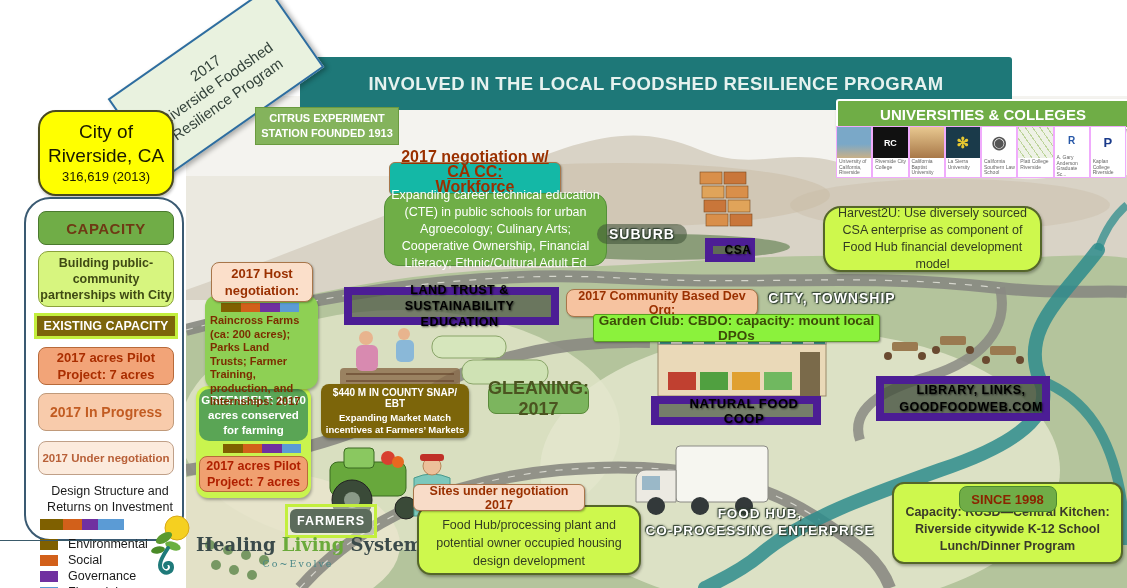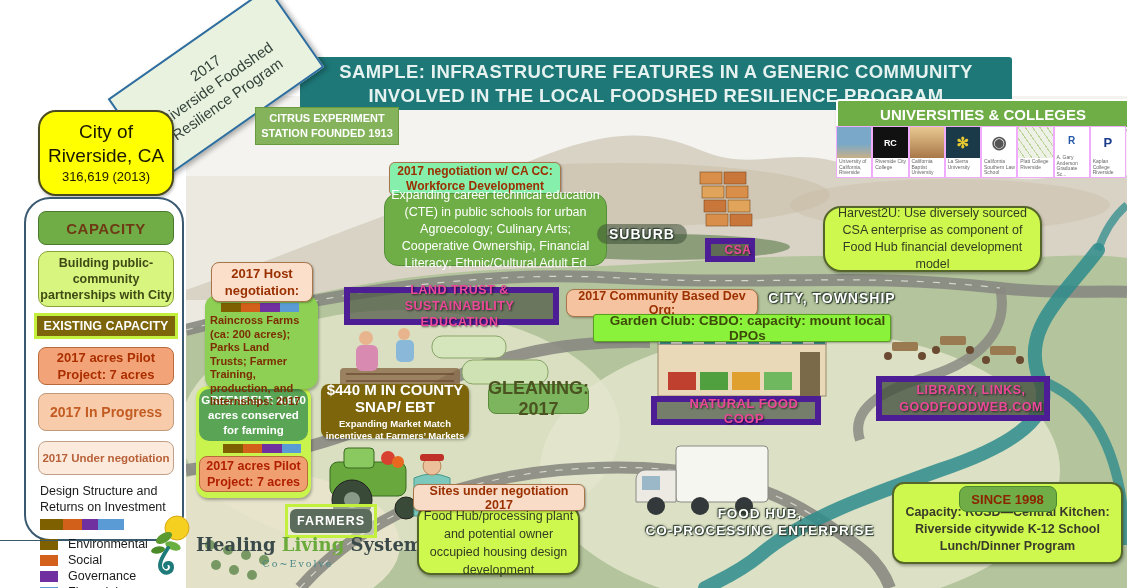--- a/index.html
+++ b/index.html
@@ -50,72 +50,72 @@
   .cap-build{top:52px;height:56px;background:#d7f57f;border:1px solid #8aa23a;border-radius:10px;
     color:#3f4a14;font-size:12.5px;line-height:16px;font-weight:bold;}
   .cap-exist{top:114px;left:8px;width:144px;height:26px;background:#7c650a;border:3px solid #c3ef3d;
     color:#fff;font-weight:bold;font-size:12.5px;}
   .cap-pilot{top:148px;height:38px;background:#f2a478;border:1px solid #b86a3a;border-radius:8px;
     color:#aa2e00;font-weight:bold;font-size:13px;line-height:17px;}
   .cap-prog{top:194px;height:38px;background:#f8cbab;border:1px solid #c09a7a;border-radius:8px;
     color:#c25c22;font-weight:bold;font-size:14px;}
   .cap-under{top:242px;height:34px;background:#fcebdd;border:1px solid #c0a088;border-radius:8px;
     color:#b86038;font-weight:bold;font-size:11.5px;}
-  .design-txt{top:284px;left:14px;width:140px;color:#1a1a1a;font-size:12.5px;line-height:16px;text-align:left;}
+  .design-txt{top:284px;left:14px;width:140px;color:#1a1a1a;font-size:12.5px;line-height:16px;text-align:center;}
   .bar-strip{display:flex;height:11px;}
   .bar-strip span{display:block;height:100%;}
   .p-bar{top:320px;left:14px;width:84px;}
   .leg-row{position:absolute;left:14px;height:14px;display:flex;align-items:center;gap:10px;}
   .leg-sw{width:18px;height:11px;display:block;}
   .leg-lb{font-size:12.5px;color:#1a1a1a;}
 
   
   .peach{background:#f6c3a0;border:1px solid #a8764a;border-radius:6px;color:#9a3000;font-weight:bold;
     box-shadow:1px 1px 2px rgba(0,0,0,.3);}
   .gbox{background:#6fae47;border:1px solid #55903a;color:#fff;}
   .cbox{background:#cef84d;border:2px solid #55662a;color:#333c22;box-shadow:1px 2px 3px rgba(0,0,0,.3);}
   .olivebox{background:#7c650a;color:#fff;border-radius:8px;}
-  .tag{border:6px solid #4c1d95;background:rgba(78,88,70,.72);color:#ec4899;font-weight:800;
+  .tag{border:8px solid #4c1d95;background:rgba(78,88,70,.72);color:#000000;font-weight:800;
     text-shadow:1px 1px 2px rgba(0,0,0,.6);letter-spacing:.5px;padding-left:16px;}
   .maptext{color:#fff;font-weight:800;letter-spacing:1px;
     text-shadow:0 0 3px #2d3d2d,1px 1px 1px #2d3d2d,-1px -1px 1px #2d3d2d;}
 
   
-  .wf-head{left:389px;top:162px;width:170px;height:32px;font-size:12px;line-height:15px;background:#86efac;}
+  .wf-head{left:389px;top:162px;width:170px;height:32px;font-size:16px;line-height:15px;background:#14b8a6;text-decoration:underline;}
   .wf-body{left:384px;top:193px;width:223px;height:73px;border-radius:14px;font-size:12.5px;line-height:17px;padding:2px 6px;box-sizing:border-box;}
   .suburb{left:597px;top:224px;padding:2px 12px;background:rgba(60,78,52,.55);border-radius:10px;font-size:14px;}
   .csa{left:705px;top:238px;width:50px;height:24px;font-size:12px;box-sizing:border-box;}
   .harvest{left:823px;top:206px;width:219px;height:66px;border-radius:18px;font-size:12.5px;line-height:17px;padding:4px 8px;box-sizing:border-box;}
   .host-head{left:211px;top:262px;width:100px;height:38px;font-size:13px;line-height:17px;border-radius:8px;background:#fbdfca;z-index:4;}
   .host-body{left:205px;top:295px;width:113px;height:94px;background:#8ed054;border-radius:12px;z-index:3;box-shadow:1px 2px 3px rgba(0,0,0,.3);}
   .host-bar{margin:8px 6px 2px 16px;width:78px;}
   .host-txt{color:#7c2d00;font-weight:bold;font-size:11px;line-height:13.5px;padding:0 16px 0 5px;}
   .landtrust{left:344px;top:287px;width:215px;height:38px;font-size:12.5px;line-height:16px;box-sizing:border-box;}
   .comm-head{left:566px;top:289px;width:190px;height:26px;font-size:12.5px;background:#f6c3a0;border-radius:8px;}
   .citytown{left:752px;top:290px;width:160px;font-size:14px;}
   .garden{left:593px;top:314px;width:285px;height:26px;background:#8bf23c;border:1px solid #5aa020;border-radius:3px;
-    color:#3c4c08;font-weight:bold;font-size:13.5px;box-shadow:1px 1px 2px rgba(0,0,0,.3);padding-left:11px;}
+    color:#3c4c08;font-weight:bold;font-size:13.5px;box-shadow:1px 1px 2px rgba(0,0,0,.3);}
   .greenbelt{left:196px;top:386px;width:115px;height:112px;background:#c9f44e;border-radius:12px;box-sizing:border-box;
     padding:3px;box-shadow:1px 2px 3px rgba(0,0,0,.3);}
   .gb-inner{background:#5aa555;border-radius:10px;color:#fff;font-weight:bold;font-size:11.5px;line-height:15px;height:52px;padding:1px 2px;box-sizing:border-box;}
   .gb-bar{margin:3px 2px 3px 24px;width:78px;height:9px;}
   .gb-pilot{background:#f0a070;border:1px solid #b86a3a;border-radius:8px;color:#b02000;font-weight:bold;
     font-size:12.5px;line-height:16px;height:34px;}
   .snap{left:321px;top:384px;width:148px;height:54px;padding:4px 2px;box-sizing:border-box;box-shadow:1px 2px 3px rgba(0,0,0,.3);}
-  .snap .s1{font-size:15px;font-weight:800;}
+  .snap .s1{font-size:10px;font-weight:800;}
   .snap .s2{font-size:9.5px;line-height:11.5px;font-weight:bold;margin-top:3px;}
   .gleaning{left:488px;top:384px;width:99px;height:28px;background:#7cb55e;border:1px solid #5a8a3a;border-radius:8px;
     color:#4b5420;font-weight:800;font-size:18px;}
   .nfc{left:651px;top:396px;width:170px;height:29px;font-size:13px;box-sizing:border-box;}
   .library{left:876px;top:376px;width:174px;height:45px;font-size:12.5px;line-height:17px;box-sizing:border-box;background:rgba(70,82,64,.8);}
   .farmers-box{left:285px;top:504px;width:92px;height:34px;border:3px solid #c3ef3d;background:rgba(240,245,220,.5);
     box-sizing:border-box;display:flex;padding:2px;}
   .farmers-pill{flex:1;background:#5c6c5c;border-radius:6px;color:#fff;font-weight:800;font-size:12.5px;letter-spacing:1px;}
   .sites-head{left:413px;top:484px;width:170px;height:25px;font-size:12.5px;background:#f8dcc8;border-radius:6px;z-index:4;}
-  .sites-body{left:417px;top:505px;width:163px;height:70px;border-radius:14px;font-size:12.5px;line-height:18px;padding:8px 4px 2px;box-sizing:border-box;z-index:3;}
+  .sites-body{left:417px;top:505px;width:224px;height:70px;border-radius:14px;font-size:12.5px;line-height:18px;padding:8px 4px 2px;box-sizing:border-box;z-index:3;}
   .foodhub{left:628px;top:505px;width:264px;font-size:13.5px;line-height:17px;}
   .since{left:892px;top:482px;width:227px;height:78px;border-radius:12px;z-index:3;}
   .since-btn{position:absolute;left:50%;transform:translateX(-50%);top:2px;width:96px;height:24px;background:#70ad47;
     border:1.5px solid #4a8a2e;border-radius:8px;color:#8a2500;font-weight:800;font-size:13px;}
   .since-body{margin-top:20px;font-weight:bold;font-size:12.5px;line-height:17px;color:#3a3a2a;padding:0 8px;}
 
   
   .divider{left:0;top:540px;width:148px;height:0;border-top:1.5px solid #3a5a6a;}
   .hls-text{left:196px;top:534px;width:220px;font-family:"DejaVu Serif",serif;font-size:18px;font-weight:600;color:#3a4a4a;white-space:nowrap;}
   .hls-text .w2{color:#6aaa3a;}
@@ -234,21 +234,20 @@
         <circle cx="246" cy="555" r="5"></circle>
         <circle cx="264" cy="560" r="5"></circle>
       <circle cx="216" cy="565" r="5"></circle>
         <circle cx="234" cy="570" r="5"></circle>
         <circle cx="252" cy="575" r="5"></circle>
     </g>
   </g>
 </svg>
 
 <div class="abs ctr col title-banner">
-  <div>SAMPLE: INFRASTRUCTURE FEATURES IN A GENERIC COMMUNITY</div>
   <div>INVOLVED IN THE LOCAL FOODSHED RESILIENCE PROGRAM</div>
 </div>
 
 <div class="abs ctr col stamp">
   <div>2017</div>
   <div>Riverside  Foodshed</div>
   <div>Resilience Program</div>
 </div>
 
 <div class="abs ctr col citybox">

